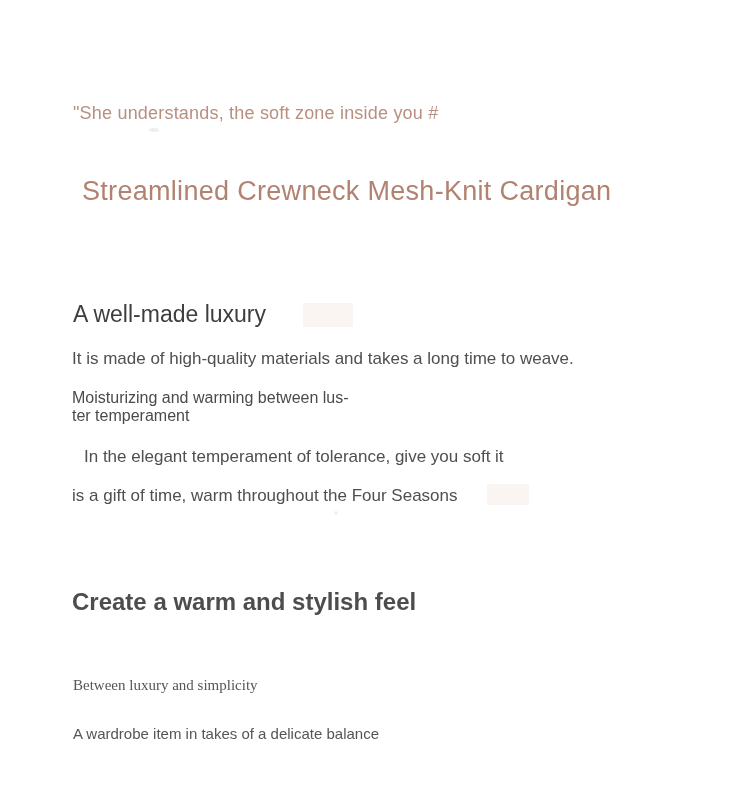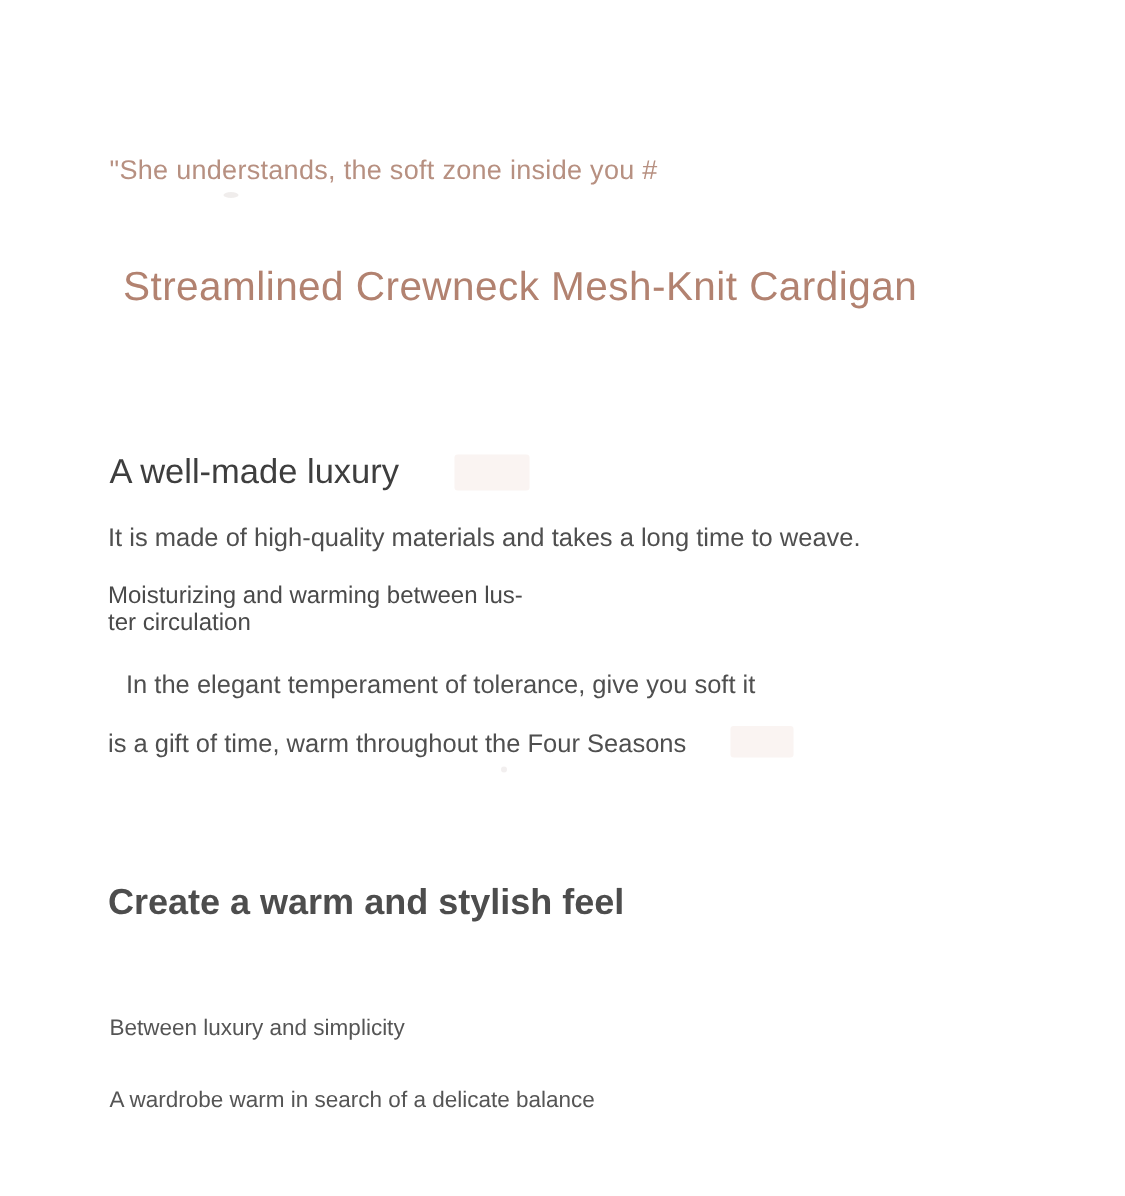--- a/index.html
+++ b/index.html
@@ -56,21 +56,21 @@
     left: 72px; top: 583px;
     font-size: 24px;
     line-height: 38px;
     color: #4d4d4d;
   }
   .sub-line {
     font-size: 15px;
     line-height: 17px;
     color: #555555;
   }
-  .sub1 { left: 73px; top: 677px; }
+  .sub1 { left: 73px; top: 677px; font-family: Liberation Serif, serif; }
   .sub2 { left: 73px; top: 725px; }
 
   
   .ghost {
     position: absolute;
     background: #faf4f2;
     border-radius: 2px;
   }
   .ghost-a { left: 303px; top: 303px; width: 50px; height: 24px; }
   .ghost-b { left: 487px; top: 484px; width: 42px; height: 21px; }
@@ -95,35 +95,35 @@
 
   <section>
     <span class="ghost ghost-a"></span>
 
     <h2 class="abs section-heading-1" style="margin:0; font-weight:400;">A well-made luxury</h2>
 
     <p class="abs body-line p1" style="margin:0;">It is made of high-quality materials and takes a long time to weave.</p>
 
     <div class="abs p2">
       <div>Moisturizing and warming between lus-</div>
-      <div>ter circulation</div>
+      <div>ter temperament</div>
     </div>
 
     <p class="abs body-line p3" style="margin:0;">In the elegant temperament of tolerance, give you soft it</p>
 
     <span class="ghost ghost-b"></span>
 
     <p class="abs body-line p4" style="margin:0;">is a gift of time, warm throughout the Four Seasons</p>
 
     <span class="smudge smudge-b"></span>
   </section>
 
   <section>
     <h2 class="abs section-heading-2" style="margin:0; font-weight:700;">
       <div>Create a warm and stylish feel</div>
     </h2>
 
     <p class="abs sub-line sub1" style="margin:0;">Between luxury and simplicity</p>
 
-    <p class="abs sub-line sub2" style="margin:0;">A wardrobe warm in search of a delicate balance</p>
+    <p class="abs sub-line sub2" style="margin:0;">A wardrobe item in takes of a delicate balance</p>
   </section>
 
 </div>
 
 </body></html>

